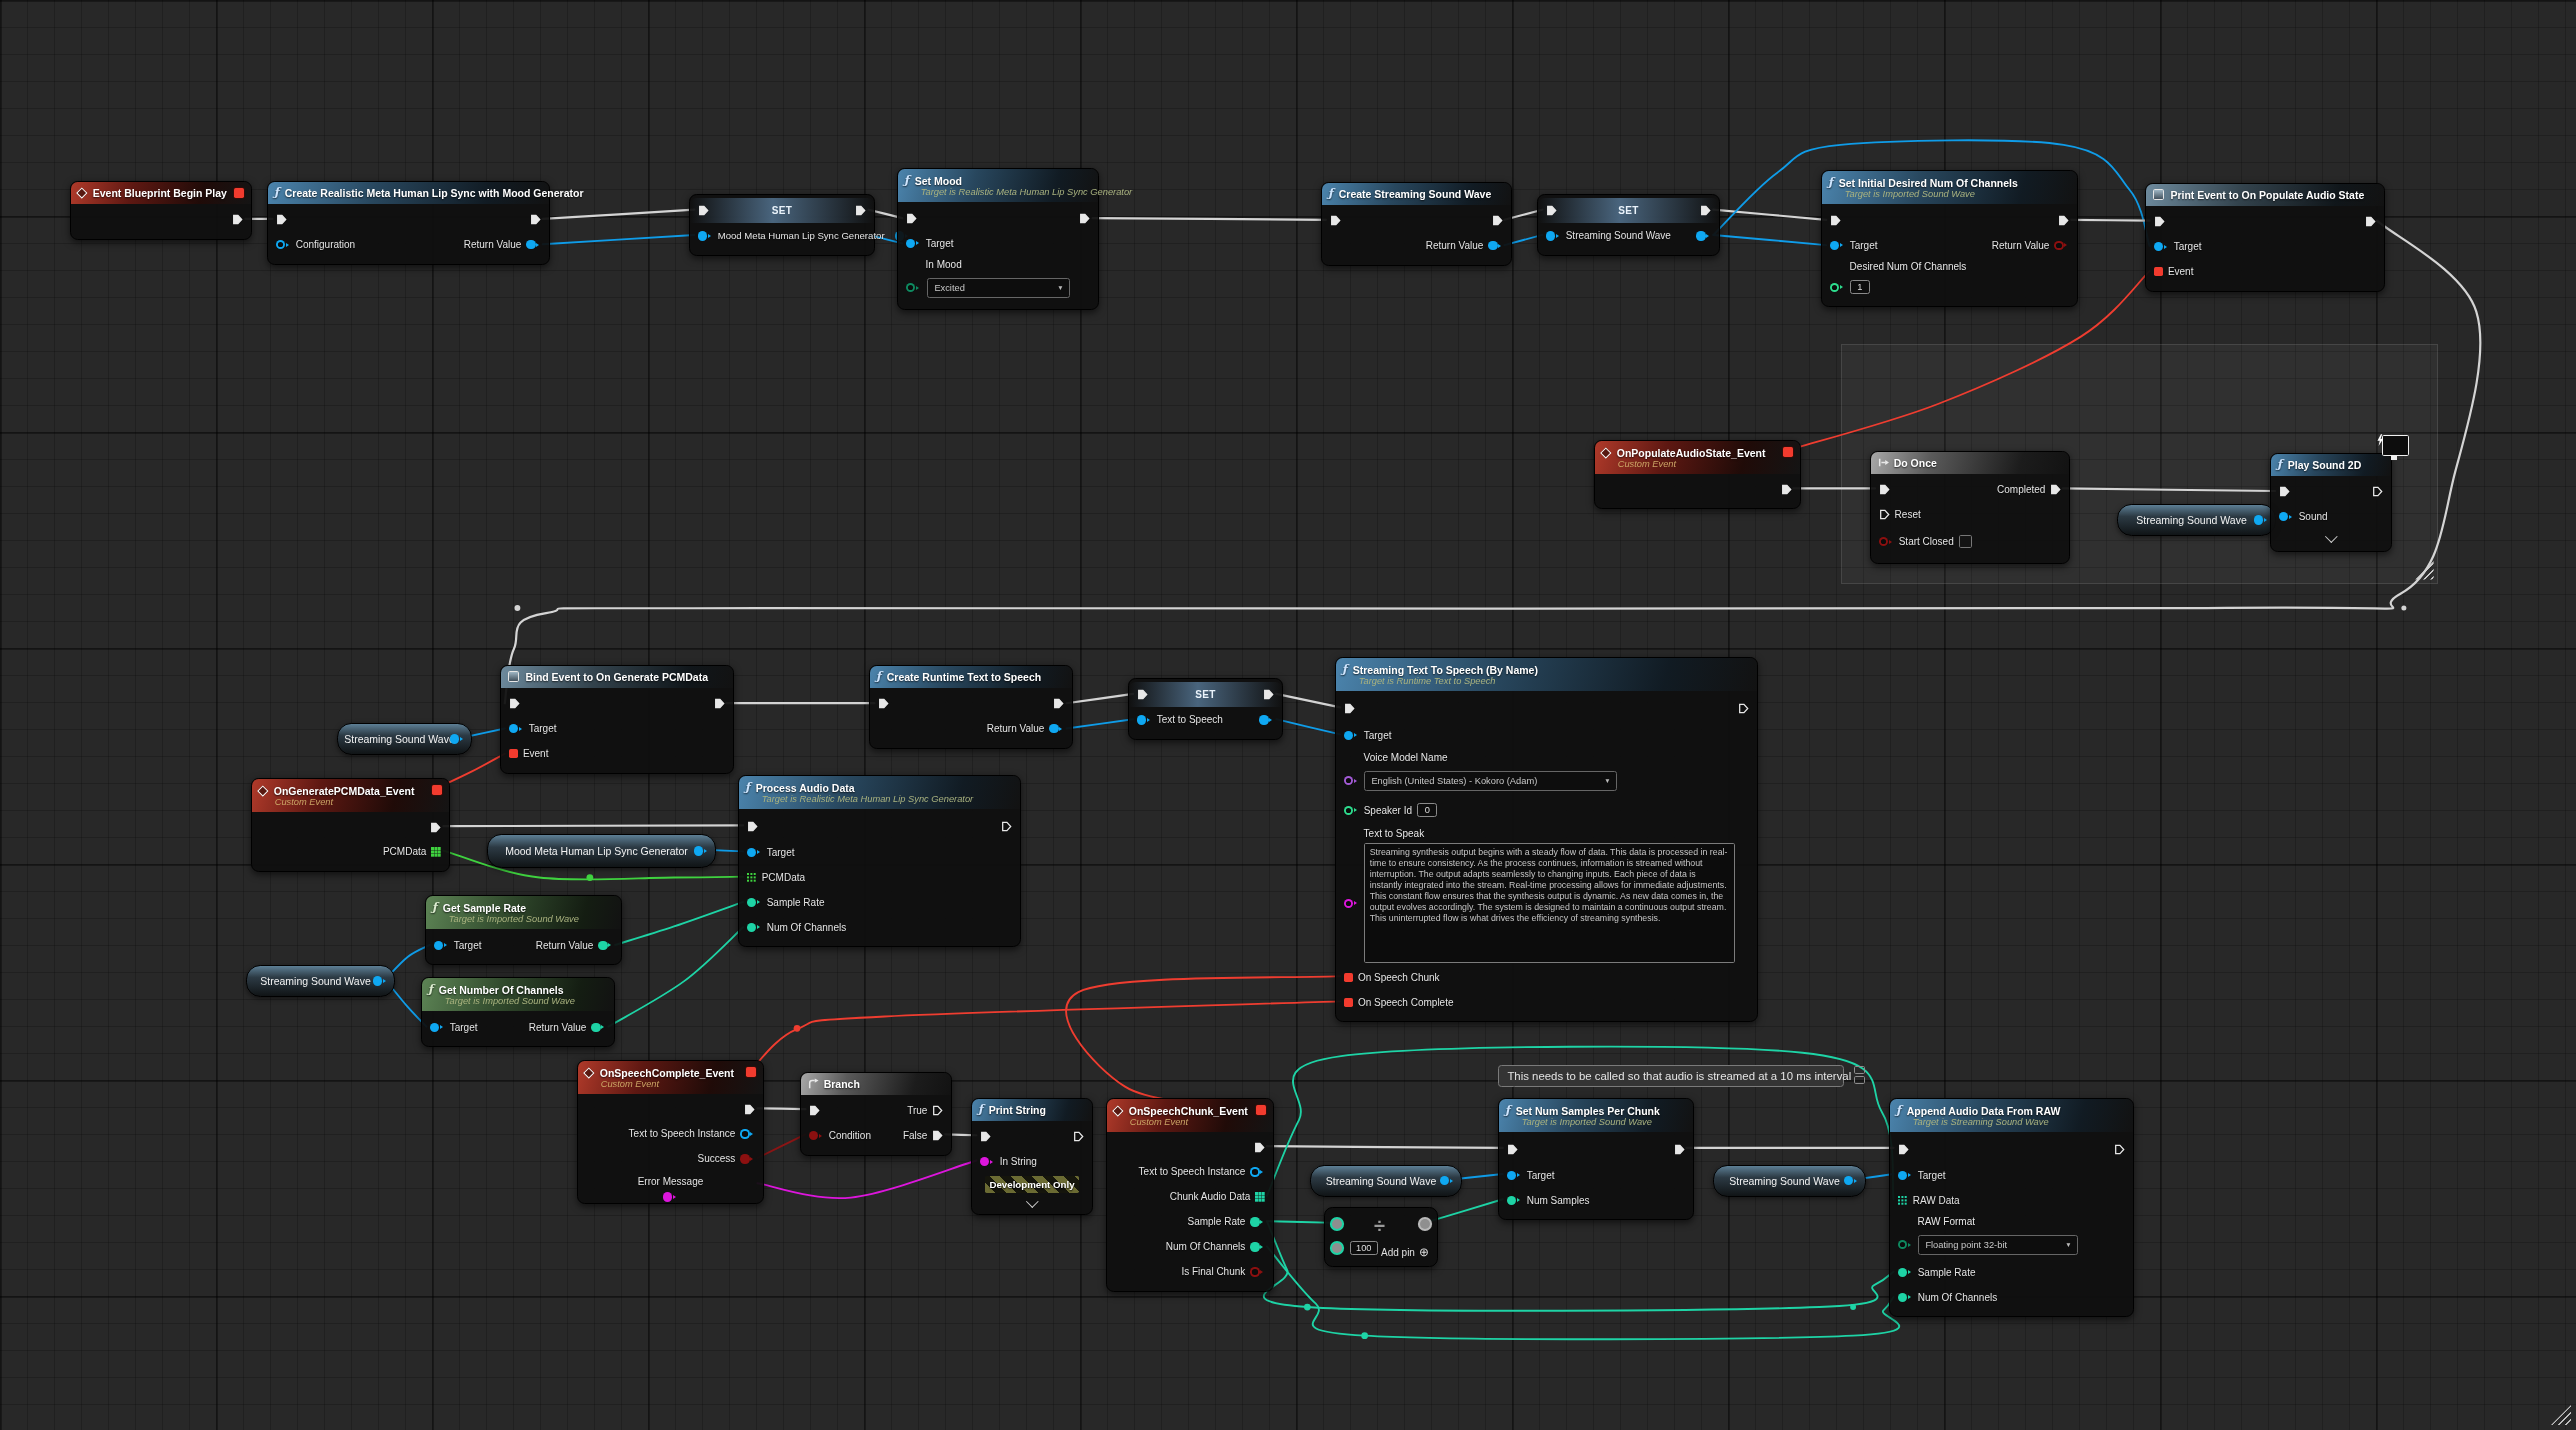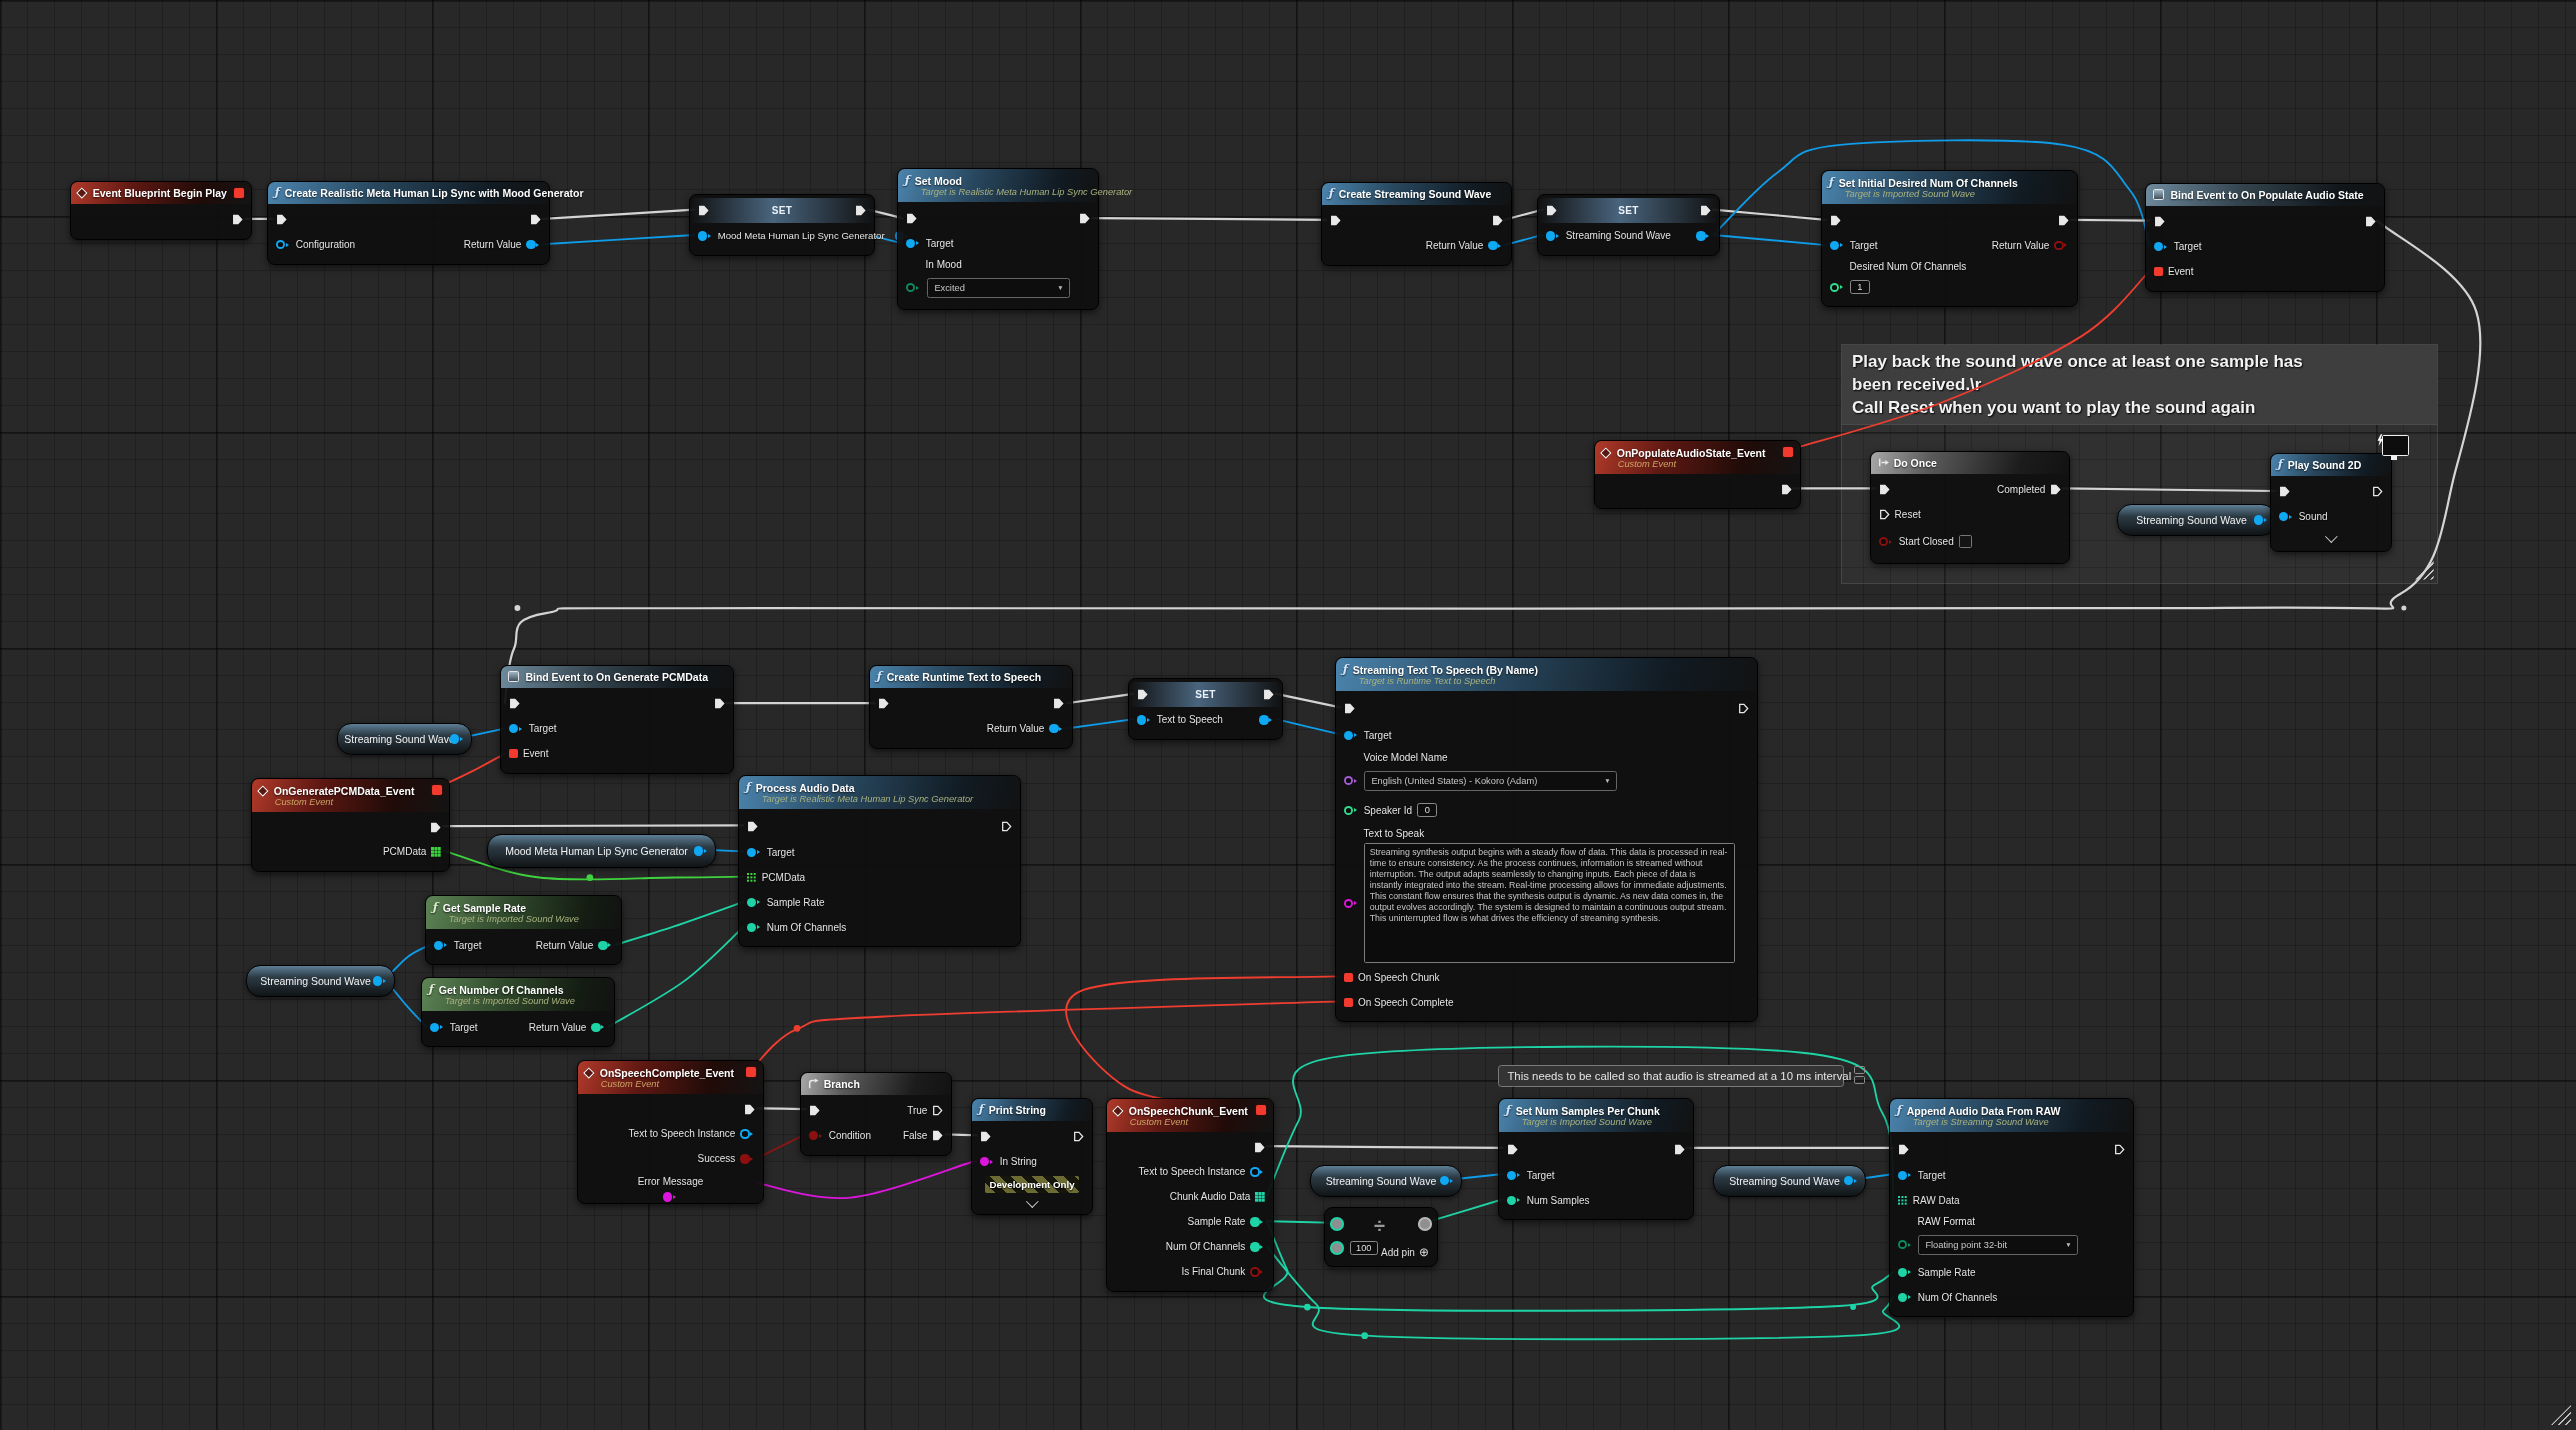--- a/index.html
+++ b/index.html
@@ -159,23 +159,20 @@
       <circle cx="2854" cy="722" r="3" fill="#d4d4d4"></circle>
       <circle cx="946" cy="1221" r="4" fill="#ef3d30"></circle>
       <circle cx="1552" cy="1552" r="4" fill="#1ed4a6"></circle>
       <circle cx="1620" cy="1586" r="4" fill="#1ed4a6"></circle>
       <circle cx="2200" cy="1552" r="3.5" fill="#1ed4a6"></circle>
       <circle cx="700" cy="1042" r="4" fill="#3fd23f"></circle>
     </svg>
 
 
   <div class="cmt-box" style="left:1841px;top:344px;width:595px;height:238px;">
-    <div class="cmt-box-title">Play back the sound wave once at least one sample has
-been received.\r
-Call Reset when you want to play the sound again</div>
     <div class="rsz"></div>
   </div>
 
   <div class="bubble" style="left:1498px;top:1065px;width:327px;">
     <span>This needs to be called so that audio is streamed at a 10 ms interval</span>
     <span class="bubble-icons">
       <span class="bico"></span>
       <span class="bico"></span>
     </span>
   </div>
@@ -422,21 +419,21 @@
           </span>
           <span class="inline-field">1</span>
           <span class="sp"></span>
         </div>
       </div>
     </div>
     <div class="node" style="left: 2145px; top: 183px; width: 238px;">
       <div class="hdr h-bind" style="height: 18.5px;">
         <div class="t1">
           <span class="ic-bind"></span>
-          <span>Bind Event to On Populate Audio State</span>
+          <span>Print Event to On Populate Audio State</span>
         </div>
       </div>
       <div style="padding-top: 3.4px; padding-bottom: 6.7px;">
         <div class="row" style="height: 25px;">
           <span class="pin">
             <svg width="11" height="11" viewBox="0 0 13 13">
               <path d="M2 1.5 h5 l4.5 5 -4.5 5 h-5 z" fill="#e8e8e8" stroke="#e8e8e8" stroke-width="1.5"></path>
             </svg>
           </span>
           <span class="sp"></span>

